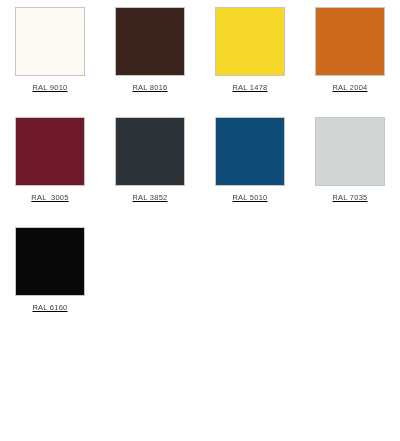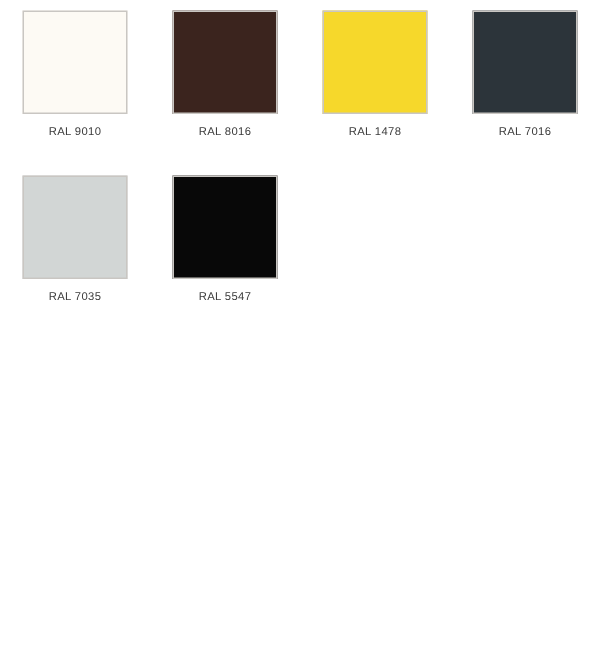--- a/index.html
+++ b/index.html
@@ -20,20 +20,21 @@
     width: 400px;
     height: 441px;
   }
   .swatch-cell {
     display: flex;
     flex-direction: column;
     align-items: center;
     justify-content: flex-start;
     padding-top: 7px;
     box-sizing: border-box;
+    text-decoration: underline;
   }
   .swatch-chip {
     width: 70px;
     height: 69px;
     border: 1px solid #c9c6c2;
     box-sizing: border-box;
   }
   .swatch-label {
     margin-top: 7px;
     font-size: 7.5px;
@@ -54,24 +55,36 @@
     </div>
     <div class="swatch-cell">
       <div class="swatch-chip" style="background: rgb(59, 36, 30); border-color: rgb(201, 198, 194);"></div>
       <div class="swatch-label">RAL 8016</div>
     </div>
     <div class="swatch-cell">
       <div class="swatch-chip" style="background: rgb(246, 216, 43); border-color: rgb(201, 198, 194);"></div>
       <div class="swatch-label">RAL 1478</div>
     </div>
     <div class="swatch-cell">
+      <div class="swatch-chip" style="background: rgb(204, 106, 30); border-color: rgb(201, 198, 194);"></div>
+      <div class="swatch-label">RAL 2004</div>
+    </div>
+    <div class="swatch-cell">
+      <div class="swatch-chip" style="background: rgb(110, 26, 44); border-color: rgb(201, 198, 194);"></div>
+      <div class="swatch-label">RAL  3005</div>
+    </div>
+    <div class="swatch-cell">
       <div class="swatch-chip" style="background: rgb(44, 52, 58); border-color: rgb(201, 198, 194);"></div>
-      <div class="swatch-label">RAL 7016</div>
+      <div class="swatch-label">RAL 3852</div>
+    </div>
+    <div class="swatch-cell">
+      <div class="swatch-chip" style="background: rgb(15, 76, 119); border-color: rgb(201, 198, 194);"></div>
+      <div class="swatch-label">RAL 5010</div>
     </div>
     <div class="swatch-cell">
       <div class="swatch-chip" style="background: rgb(210, 214, 213); border-color: rgb(201, 198, 194);"></div>
       <div class="swatch-label">RAL 7035</div>
     </div>
     <div class="swatch-cell">
       <div class="swatch-chip" style="background: rgb(8, 8, 8); border-color: rgb(201, 198, 194);"></div>
-      <div class="swatch-label">RAL 5547</div>
+      <div class="swatch-label">RAL 6160</div>
     </div>
   </div>
 
 </body></html>

